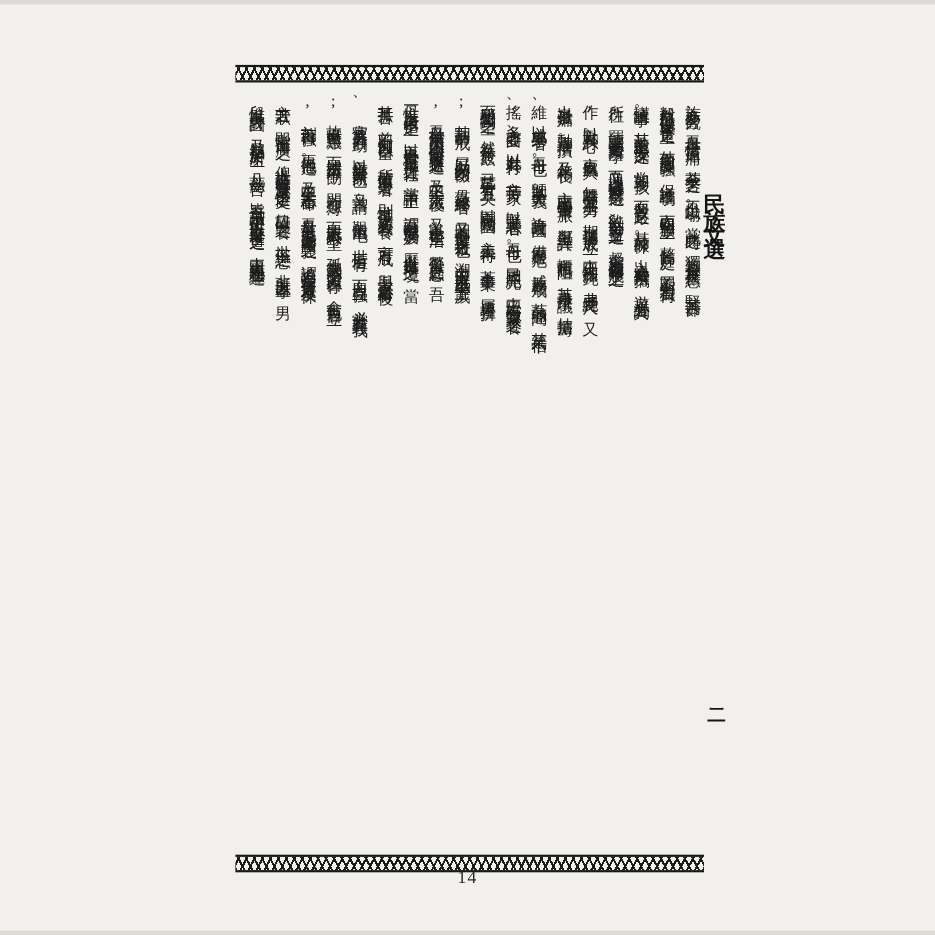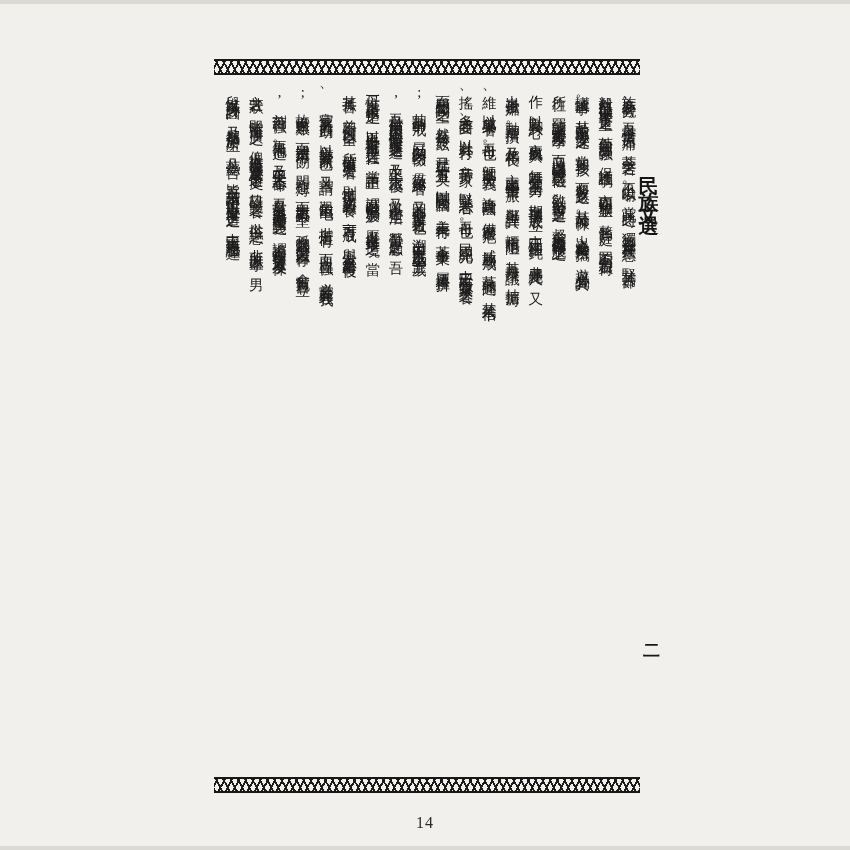--- a/index.html
+++ b/index.html
@@ -37,21 +37,21 @@
     writing-mode:vertical-rl;text-orientation:upright;
     font-size:20px;font-weight:bold;letter-spacing:13px;
     color:#151515;
   }
   .section-number{
     position:absolute;top:631px;left:640px;
     writing-mode:vertical-rl;text-orientation:upright;
     font-size:17px;font-weight:bold;color:#161616;
   }
   .page-number{
-    position:absolute;top:814px;left:0;width:100%;
+    position:absolute;top:790px;left:0;width:100%;
     text-align:center;font-size:16px;color:#2a2a2a;
     letter-spacing:1px;
   }
 </style>
 </head>
 <body>
 
 <div class="page">
   <div class="scan-edge top"></div>
   <div class="scan-edge bottom"></div>

